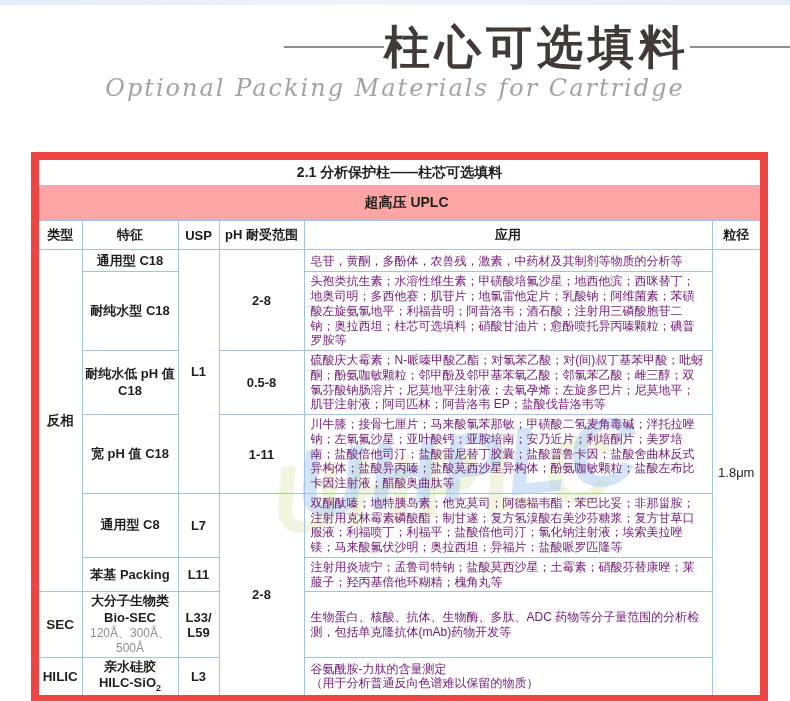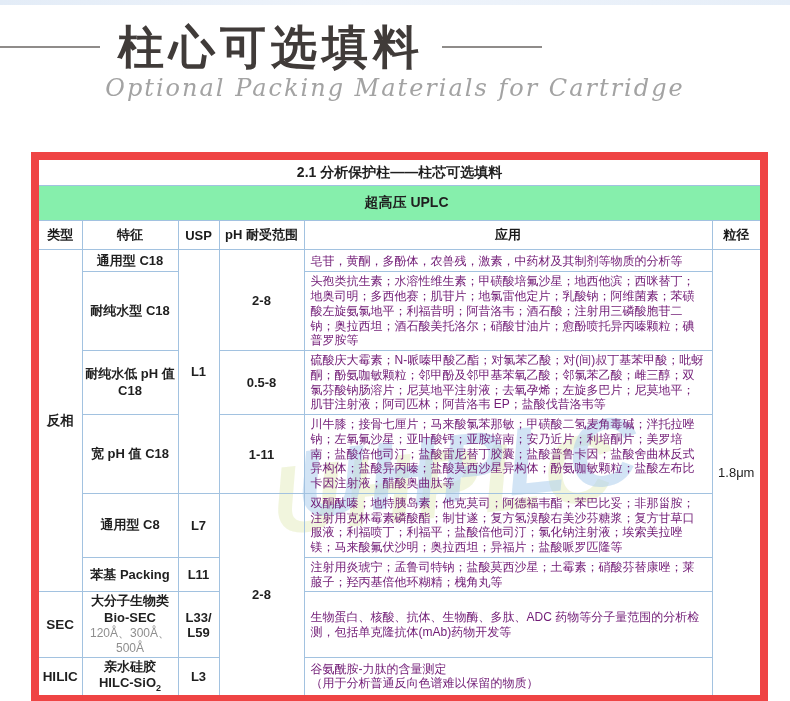--- a/index.html
+++ b/index.html
@@ -4,21 +4,21 @@
 <style>
   html,body{margin:0;padding:0;}
   body{
     width:790px;height:701px;overflow:hidden;background:#ffffff;
     font-family:"Liberation Sans","DejaVu Sans",sans-serif;position:relative;
   }
   .top-strip{height:5px;width:100%;
     background:linear-gradient(to right,#e3ecf7,#eff4fb 45%,#e6eef8);}
   
   .header{margin-top:16px;text-align:center;}
-  .title-row{display:flex;align-items:center;justify-content:flex-start;gap:18px;}
+  .title-row{display:flex;align-items:center;justify-content:flex-end;gap:0;}
   .title-rule{width:100px;border-top:2px solid #8f8c8a;height:0;}
   .page-title{
     font-size:46px;font-weight:800;color:#403b39;letter-spacing:5px;line-height:1.15;
   }
   .page-subtitle{
     font-family:"DejaVu Serif","Liberation Serif",serif;
     font-style:italic;font-size:24px;color:#a3a3a3;letter-spacing:2px;
   }
   
   .watermark{
@@ -35,21 +35,21 @@
     border-collapse:collapse;table-layout:fixed;
     border:8px solid #ef4444;
   }
   .doc-table td,.doc-table th{
     border:1px solid #a2c2e0;vertical-align:middle;text-align:center;
     padding:1px 2px;color:#1f1f1f;overflow:hidden;
   }
   tr.cap-row{height:30px;}
   td.cap{font-size:14px;font-weight:bold;background:#ffffff;}
   tr.sub-row{height:35px;}
-  td.subhdr{font-size:14px;font-weight:bold;background:#86efac;padding-left:16px;}
+  td.subhdr{font-size:14px;font-weight:bold;background:#fca5a5;padding-left:16px;}
   tr.head-row{height:29px;padding-left:20px;}
   th.col-h{font-size:13px;font-weight:bold;background:#ffffff;color:#1a1a1a;}
   td.type{font-size:13.5px;font-weight:600;}
   td.feat{font-size:13px;font-weight:600;line-height:1.25;}
   td.usp{font-size:13px;font-weight:600;}
   td.ph{font-size:13px;font-weight:600;}
   td.size{font-size:13px;font-weight:500;}
   td.app{
     text-align:left;padding:2px 6px;font-size:12px;line-height:1.23;
     font-weight:400;color:#701a75;
@@ -105,21 +105,21 @@
     <tr class="r1">
       <td class="type" rowspan="6">反相</td>
       <td class="feat">通用型 C18</td>
       <td class="usp" rowspan="4">L1</td>
       <td class="ph" rowspan="2">2-8</td>
       <td class="app">皂苷，黄酮，多酚体，农兽残，激素，中药材及其制剂等物质的分析等</td>
       <td class="size" rowspan="8">1.8μm</td>
     </tr>
     <tr class="r2">
       <td class="feat">耐纯水型 C18</td>
-      <td class="app">头孢类抗生素；水溶性维生素；甲磺酸培氟沙星；地西他滨；西咪替丁；地奥司明；多西他赛；肌苷片；地氯雷他定片；乳酸钠；阿维菌素；苯磺酸左旋氨氯地平；利福昔明；阿昔洛韦；酒石酸；注射用三磷酸胞苷二钠；奥拉西坦；酒石酸美托洛尔；硝酸甘油片；愈酚喷托异丙嗪颗粒；碘普罗胺等</td>
+      <td class="app">头孢类抗生素；水溶性维生素；甲磺酸培氟沙星；地西他滨；西咪替丁；地奥司明；多西他赛；肌苷片；地氯雷他定片；乳酸钠；阿维菌素；苯磺酸左旋氨氯地平；利福昔明；阿昔洛韦；酒石酸；注射用三磷酸胞苷二钠；奥拉西坦；柱芯可选填料；硝酸甘油片；愈酚喷托异丙嗪颗粒；碘普罗胺等</td>
     </tr>
     <tr class="r3">
       <td class="feat">耐纯水低 pH 值 C18</td>
       <td class="ph">0.5-8</td>
       <td class="app">硫酸庆大霉素；N-哌嗪甲酸乙酯；对氯苯乙酸；对(间)叔丁基苯甲酸；吡蚜酮；酚氨咖敏颗粒；邻甲酚及邻甲基苯氧乙酸；邻氯苯乙酸；雌三醇；双氯芬酸钠肠溶片；尼莫地平注射液；去氧孕烯；左旋多巴片；尼莫地平；肌苷注射液；阿司匹林；阿昔洛韦 EP；盐酸伐昔洛韦等</td>
     </tr>
     <tr class="r4">
       <td class="feat">宽 pH 值 C18</td>
       <td class="ph">1-11</td>
       <td class="app">川牛膝；接骨七厘片；马来酸氯苯那敏；甲磺酸二氢麦角毒碱；泮托拉唑钠；左氧氟沙星；亚叶酸钙；亚胺培南；安乃近片；利培酮片；美罗培南；盐酸倍他司汀；盐酸雷尼替丁胶囊；盐酸普鲁卡因；盐酸舍曲林反式异构体；盐酸异丙嗪；盐酸莫西沙星异构体；酚氨咖敏颗粒；盐酸左布比卡因注射液；醋酸奥曲肽等</td>

